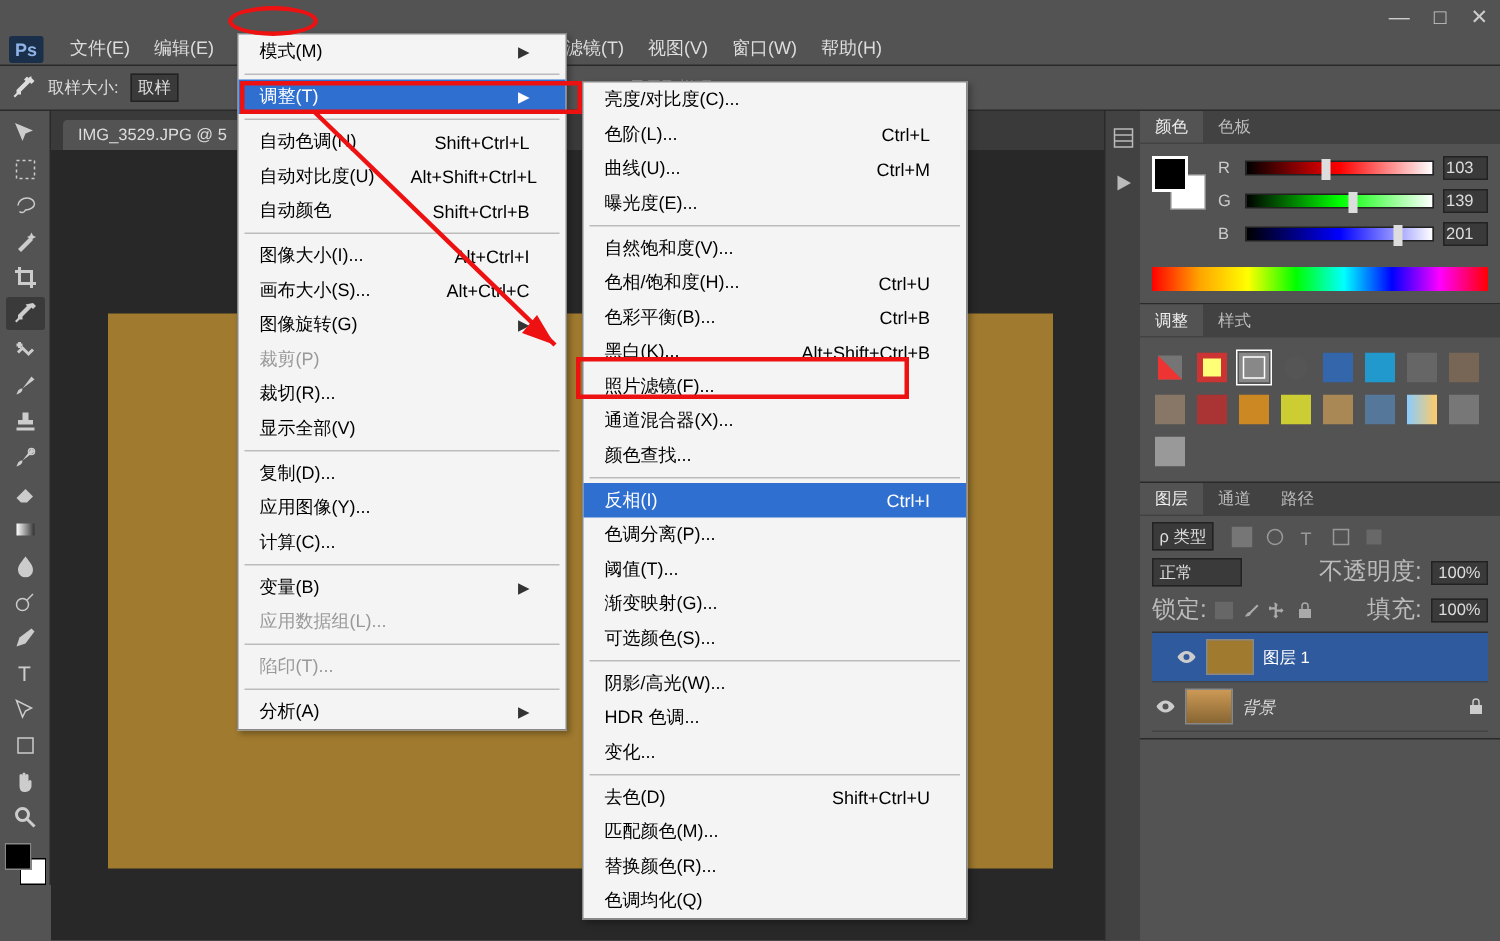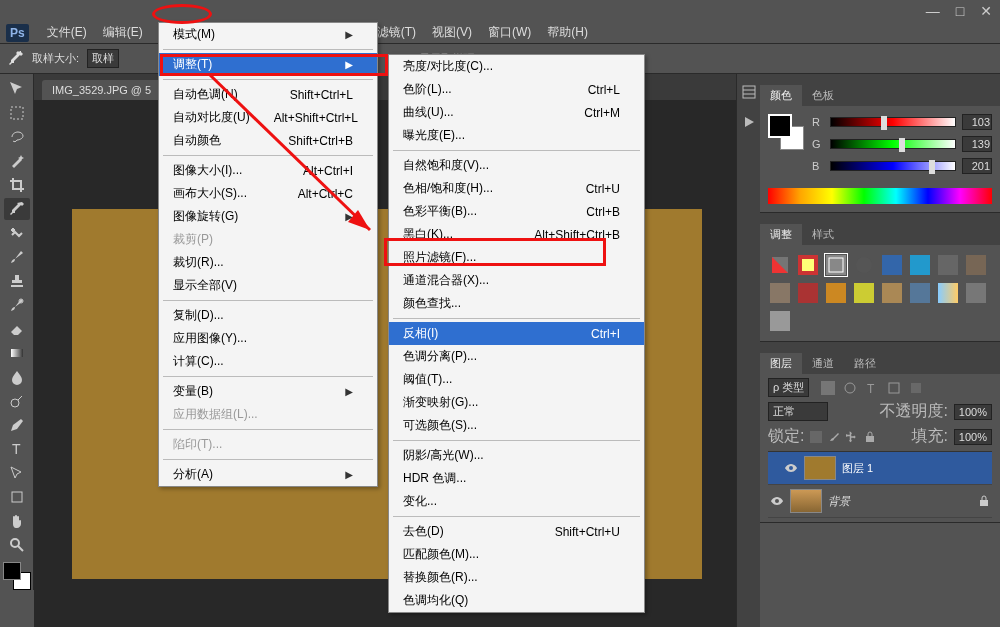--- a/index.html
+++ b/index.html
@@ -19,36 +19,36 @@
 .tool svg { width: 16px; height: 16px; }
 .color-swatches { margin-top: 4px; width: 28px; height: 28px; position: relative; }
 .sw-bg { position: absolute; right: 0; bottom: 0; width: 18px; height: 18px; background: #fff; border: 1px solid #000; }
 .sw-fg { position: absolute; left: 0; top: 0; width: 18px; height: 18px; background: #000; border: 1px solid #888; }
 .canvas-area { position: absolute; left: 34px; top: 100px; right: 260px; bottom: 0; background: #282828; display: flex; align-items: center; justify-content: center; }
 .canvas-img { width: 630px; height: 370px; background: #a07a2e; margin-top: 60px; }
 .vstrip { position: absolute; right: 240px; top: 74px; width: 24px; background: #424242; border-left: 1px solid #2a2a2a; height: 553px; display: flex; flex-direction: column; align-items: center; gap: 14px; padding-top: 10px; }
 .vstrip .vic { color: #bbb; width: 16px; height: 16px; }
 .panels { position: absolute; right: 0; top: 74px; width: 240px; background: #535353; height: 553px; color: #ddd; font-size: 11px; }
 .panel { border-bottom: 1px solid #2a2a2a; }
-.p-tabs { display: flex; background: #424242; height: 32px; align-items: flex-end; }
+.p-tabs { display: flex; background: #424242; height: 22px; align-items: flex-start; }
 .p-tab { padding: 3px 10px; color: #bbb; cursor: pointer; }
 .p-tab.act { background: #535353; color: #eee; }
 .color-body { padding: 8px; display: flex; gap: 8px; }
 .color-chip { width: 36px; height: 36px; position: relative; }
 .color-chip .bgc { position: absolute; right: 0; bottom: 0; width: 24px; height: 24px; background: #fff; border: 1px solid #888; }
 .color-chip .fgc { position: absolute; left: 0; top: 0; width: 24px; height: 24px; background: #000; border: 2px solid #fff; }
 .sliders { flex: 1; }
 .srow { display: flex; align-items: center; gap: 6px; margin-bottom: 6px; }
 .srow .lab { width: 12px; color: #ccc; }
 .srow .bar { flex: 1; height: 10px; border: 1px solid #222; position: relative; }
 .srow .bar .knob { position: absolute; top: -2px; width: 6px; height: 14px; background: #ddd; }
 .bar-r { background: linear-gradient(to right, #000, #f00, #fff); }
 .bar-g { background: linear-gradient(to right, #000, #0f0, #fff); }
 .bar-b { background: linear-gradient(to right, #000, #00f, #fff); }
-.val { width: 30px; background: #3a3a3a; border: 1px solid #222; text-align: right; padding: 1px; }
+.val { width: 30px; background: #3a3a3a; border: 1px solid #222; text-align: left; padding: 1px; }
 .hue-strip { height: 16px; margin: 0 8px 8px; background: linear-gradient(to right, red, orange, yellow, lime, cyan, blue, magenta, red); }
 .adj-body { padding: 8px; display: flex; flex-wrap: wrap; gap: 4px; }
 .adj-ic { width: 24px; height: 24px; display: flex; align-items: center; justify-content: center; border: 1px solid transparent; }
 .adj-ic.sel { border-color: #fff; }
 .gico { width: 20px; height: 20px; }
 .layers-body { padding: 4px 8px; }
 .lrow { display: flex; align-items: center; gap: 6px; margin-bottom: 4px; }
 .sel2 { background: #3a3a3a; border: 1px solid #222; color: #ddd; padding: 1px 4px; font-size: 11px; flex: 0 0 auto; }
 .ly-iconrow { display: flex; gap: 8px; color: #999; margin-left: 6px; }
 .ly-iconrow svg { width: 14px; height: 14px; }

